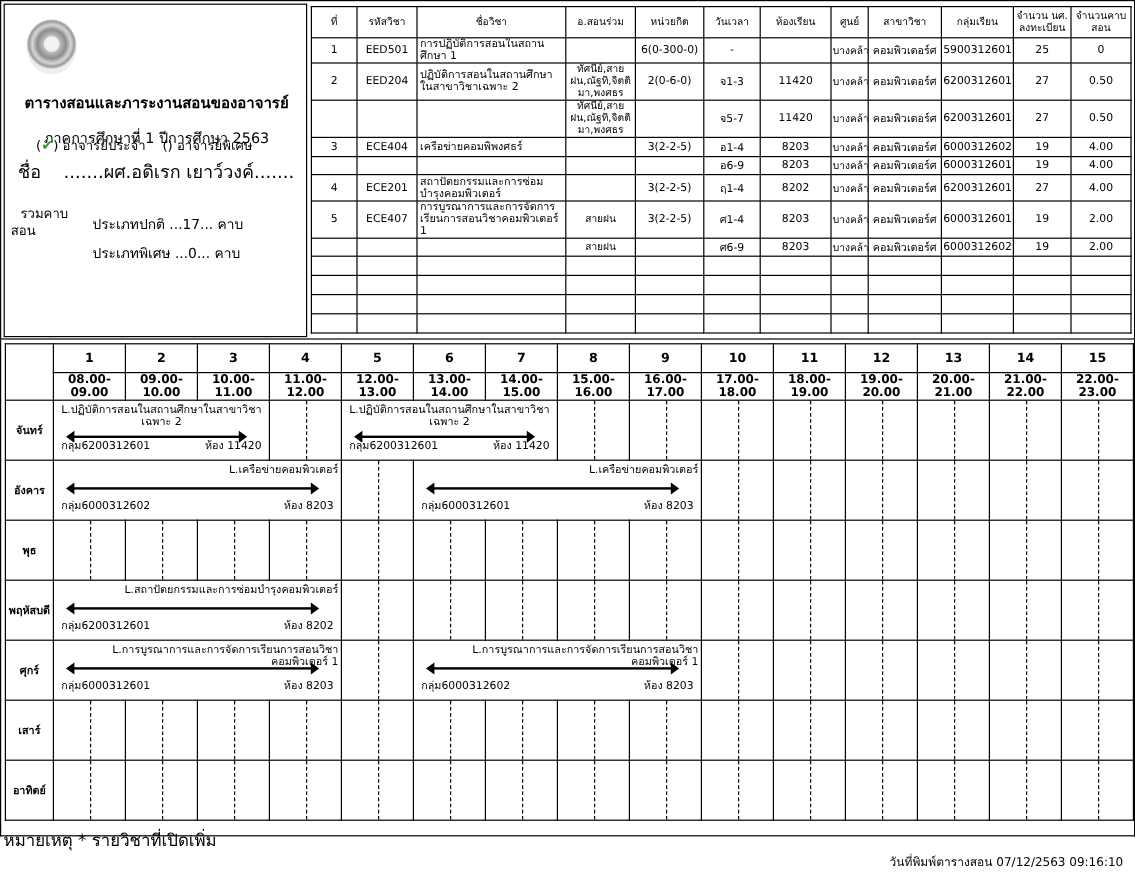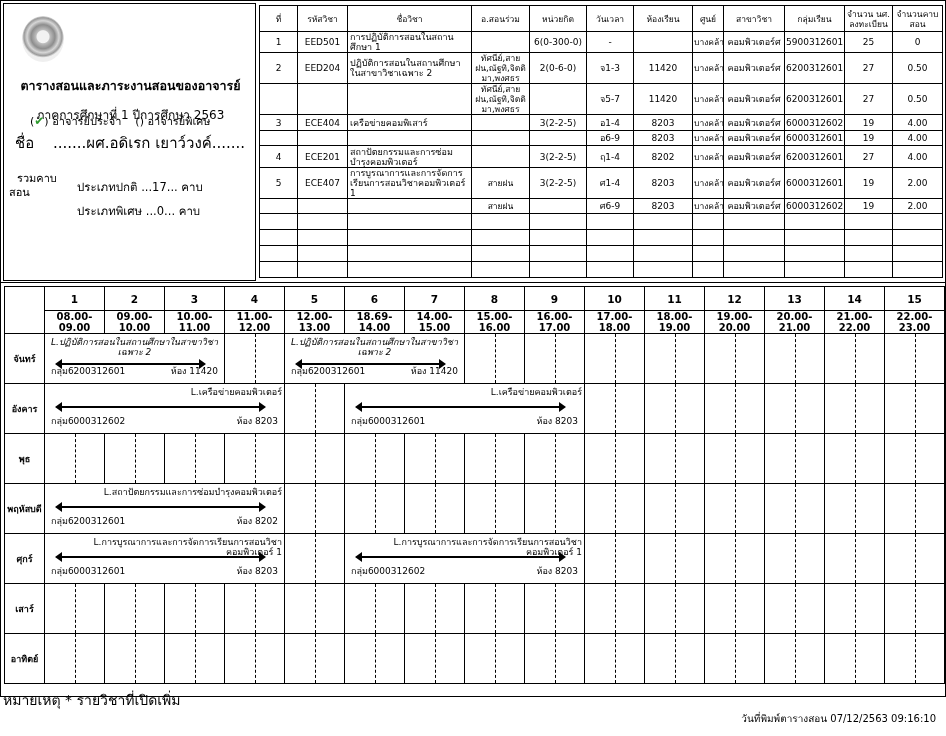--- a/index.html
+++ b/index.html
@@ -45,21 +45,21 @@
   #tt th { font-size: 10.5px; font-weight: bold; text-align: center; }
   #tt th.num { height: 24px; }
   #tt th.time { height: 19px; font-size: 10px; }
   #tt td.day { font-size: 9px; font-weight: bold; text-align: center; }
   #tt tr.drow { height: 50px; }
   #tt td.slot { position: relative; }
   #tt td.slot::after { content: ""; position: absolute; left: 50%; top: 0; bottom: 0;
              border-left: 1px dashed #000; }
   #tt td.event { position: relative; font-size: 9px; }
   .ev-title { position: absolute; left: 2px; right: 2px; top: 3px; text-align: right; line-height: 10px; }
-  .ev-title.left { text-align: left; font-style: italic; }
+  .ev-title.left { text-align: left; }
   .ev-arrow { position: absolute; left: 16px; right: 24px; height: 2px; background: #000; }
   .ev-arrow::before { content: ""; position: absolute; left: -6px; top: -4px;
              border-right: 7px solid #000; border-top: 5px solid transparent; border-bottom: 5px solid transparent; }
   .ev-arrow::after { content: ""; position: absolute; right: -6px; top: -4px;
              border-left: 7px solid #000; border-top: 5px solid transparent; border-bottom: 5px solid transparent; }
   .ev-group { position: absolute; left: 6px; bottom: 5px; }
   .ev-room { position: absolute; right: 6px; bottom: 5px; }
 
   #note { position: absolute; left: 2px; top: 406px; font-size: 14px; }
   #printed { position: absolute; right: 10px; top: 711px; font-size: 10px; }
@@ -160,21 +160,21 @@
           <td>11420</td>
           <td class="cen">บางคล้า</td>
           <td>คอมพิวเตอร์ศ</td>
           <td>6200312601</td>
           <td>27</td>
           <td>0.50</td>
         </tr>
         <tr style="height: 16px;">
           <td>3</td>
           <td>ECE404</td>
-          <td class="name">เครือข่ายคอมพิเสาร์</td>
+          <td class="name">เครือข่ายคอมพิพงศธร์</td>
           <td class="co"></td>
           <td>3(2-2-5)</td>
           <td>อ1-4</td>
           <td>8203</td>
           <td class="cen">บางคล้า</td>
           <td>คอมพิวเตอร์ศ</td>
           <td>6000312602</td>
           <td>19</td>
           <td>4.00</td>
         </tr>
@@ -332,21 +332,21 @@
           <th class="num">13</th>
           <th class="num">14</th>
           <th class="num">15</th>
         </tr>
       <tr id="tt-times">
           <th class="time">08.00-09.00</th>
           <th class="time">09.00-10.00</th>
           <th class="time">10.00-11.00</th>
           <th class="time">11.00-12.00</th>
           <th class="time">12.00-13.00</th>
-          <th class="time">18.69-14.00</th>
+          <th class="time">13.00-14.00</th>
           <th class="time">14.00-15.00</th>
           <th class="time">15.00-16.00</th>
           <th class="time">16.00-17.00</th>
           <th class="time">17.00-18.00</th>
           <th class="time">18.00-19.00</th>
           <th class="time">19.00-20.00</th>
           <th class="time">20.00-21.00</th>
           <th class="time">21.00-22.00</th>
           <th class="time">22.00-23.00</th>
         </tr>

